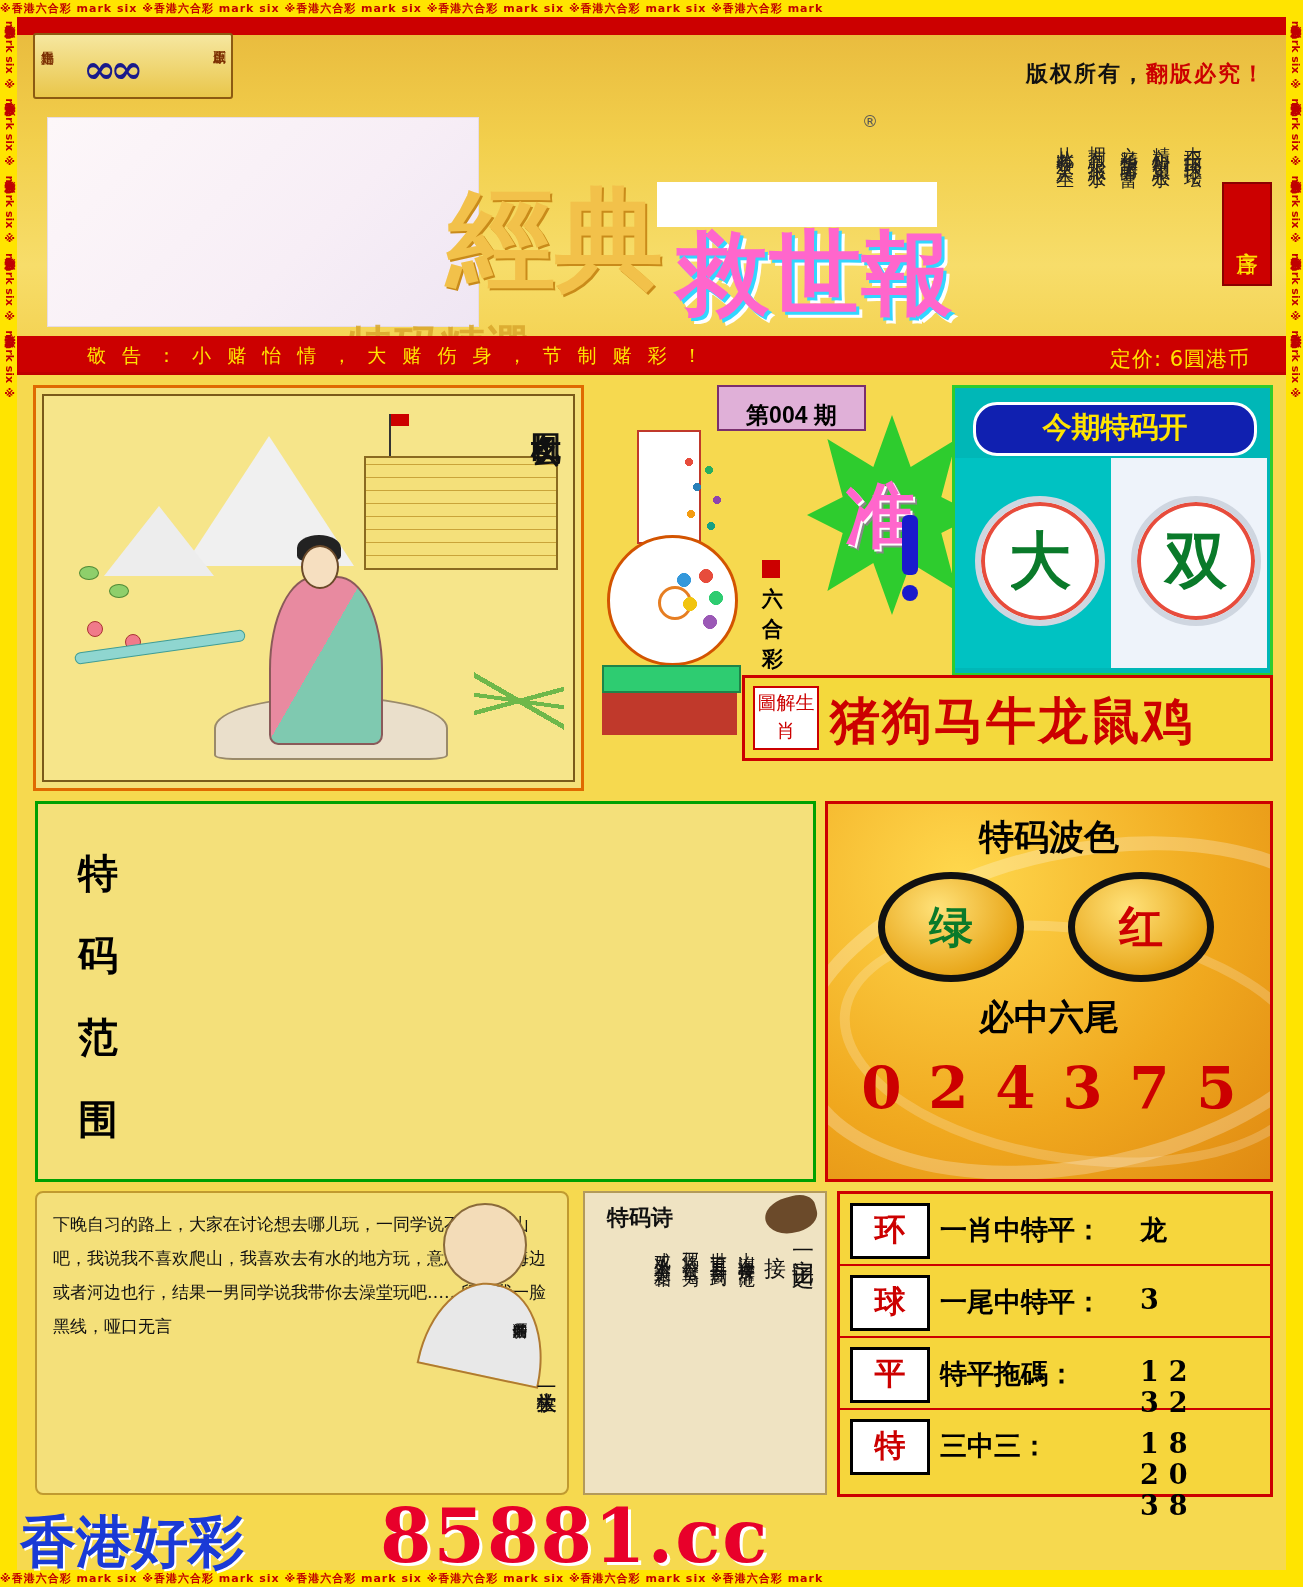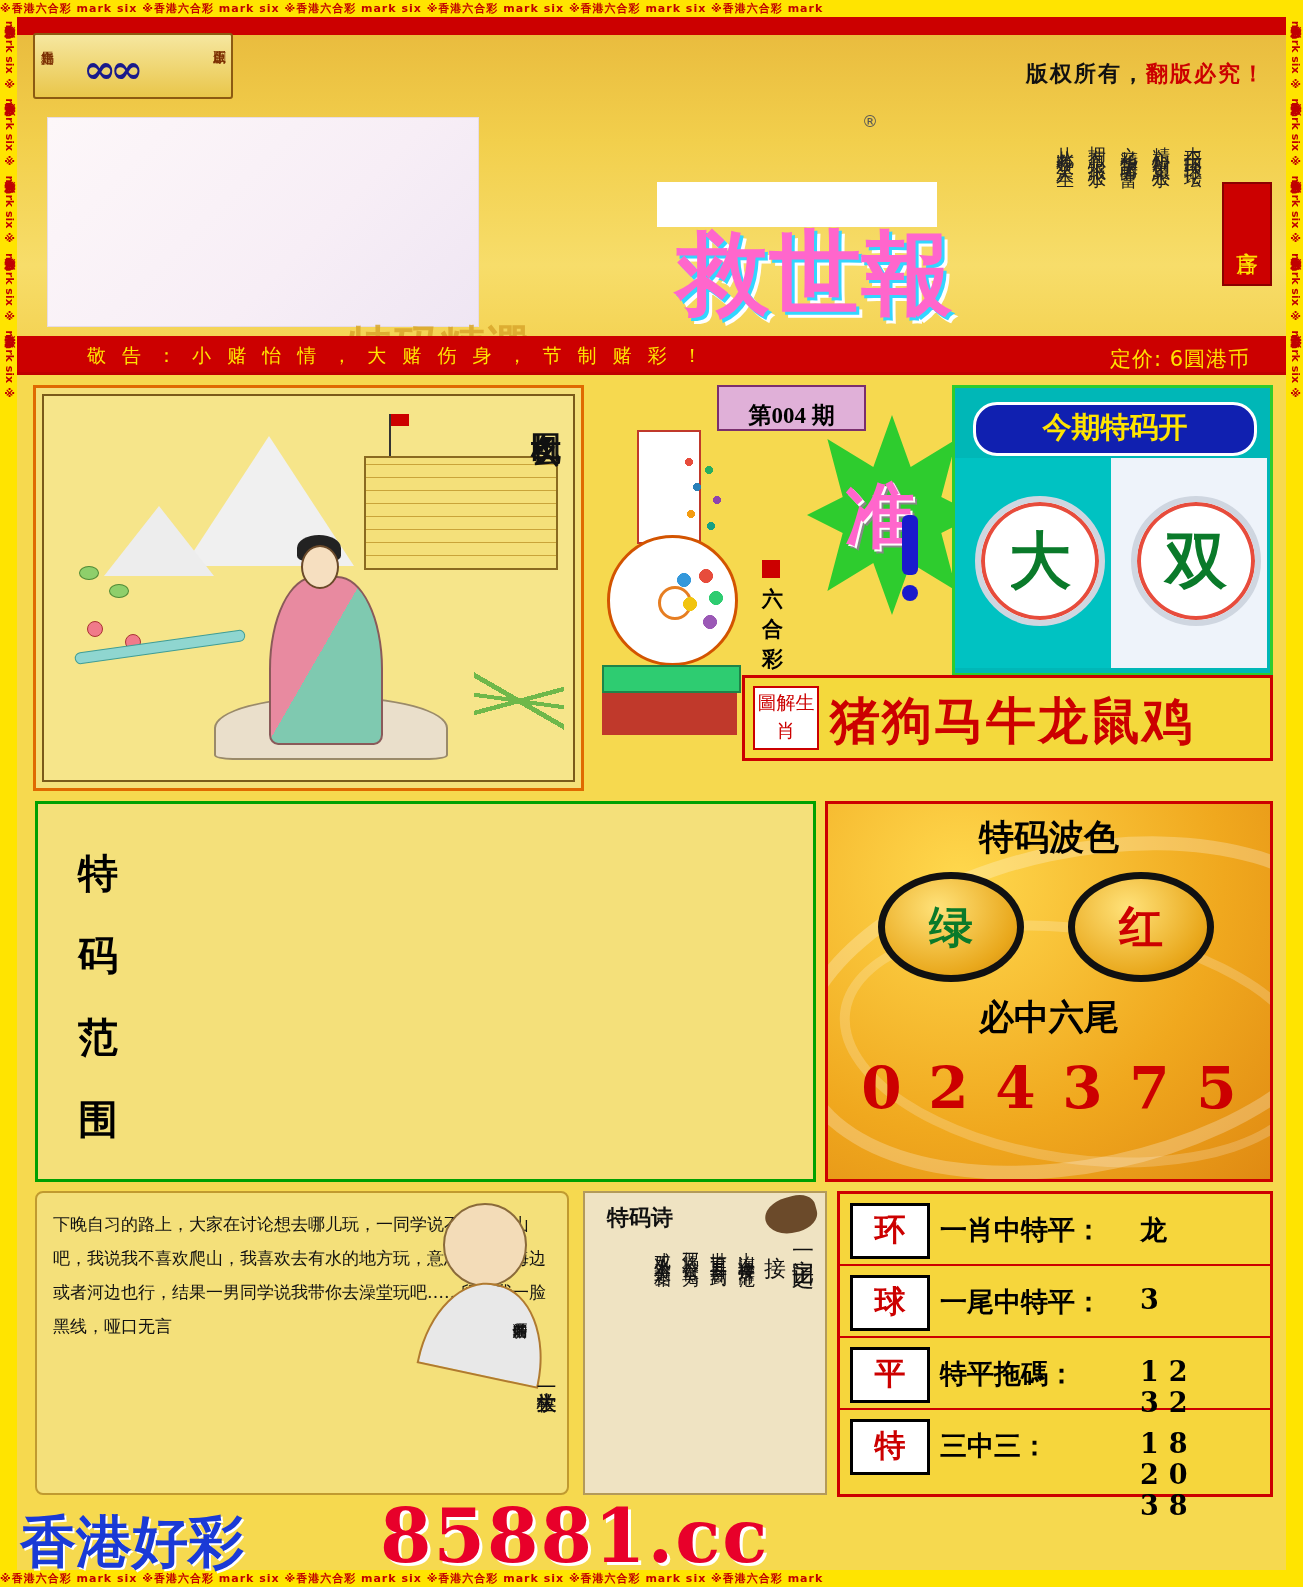--- a/index.html
+++ b/index.html
@@ -56,21 +56,21 @@
   .river{position:absolute;left:30px;top:245px;width:170px;height:10px;background:#8fd6d0;border:1px solid #3f9d96;border-radius:6px;transform:rotate(-8deg);}
   .branch{position:absolute;left:35px;top:170px;width:90px;height:90px;}
   .leaf{position:absolute;width:18px;height:12px;background:#8ecf6b;border:1px solid #4e8a36;border-radius:50%;}
   .berry{position:absolute;width:14px;height:14px;background:#f07a8a;border:1px solid #a33;border-radius:50%;}
   .grass{position:absolute;left:430px;top:260px;width:90px;height:90px;background:
       linear-gradient(8deg,transparent 48%,#6fb84a 48% 52%,transparent 52%),
       linear-gradient(-15deg,transparent 48%,#6fb84a 48% 52%,transparent 52%),
       linear-gradient(30deg,transparent 48%,#6fb84a 48% 52%,transparent 52%);}
 
   .issue{position:absolute;left:700px;top:10px;width:145px;height:42px;background:#e0b0d8;border:2px solid #7a2f6e;display:flex;align-items:center;justify-content:center;}
-  .issue span{font-size:23px;font-weight:bold;color:#000;font-family:Liberation Serif, serif;margin-top:14px;}
+  .issue span{font-size:23px;font-weight:bold;color:#000;font-family:Liberation Sans, sans-serif;margin-top:14px;}
 
   .lotto{position:absolute;left:585px;top:55px;width:145px;height:350px;}
   .lotto-tube{position:absolute;left:35px;top:0;width:60px;height:110px;background:#fff;border:2px solid #c0392b;}
   .lotto-dots{position:absolute;left:40px;top:20px;width:50px;height:85px;background:
      radial-gradient(circle 4px at 10px 10px,#e74c3c 99%,transparent),
      radial-gradient(circle 4px at 30px 18px,#27ae60 99%,transparent),
      radial-gradient(circle 4px at 18px 35px,#2980b9 99%,transparent),
      radial-gradient(circle 4px at 38px 48px,#8e44ad 99%,transparent),
      radial-gradient(circle 4px at 12px 62px,#f39c12 99%,transparent),
      radial-gradient(circle 4px at 32px 74px,#16a085 99%,transparent);}
@@ -181,20 +181,21 @@
         <div class="logo-swirl">∞∞</div>
         <div class="logo-cn2">原創正版</div>
       </div>
 
       <div class="copyright">
         <span>版权所有，</span><span class="red">翻版必究！</span>
       </div>
 
       <div class="whitebox1"></div>
       <div class="whitebox2"></div>
+      <div class="bigtitle">經典</div>
       <div class="bigtitle2">救世報</div>
       <div class="subbrand">特码精選</div>
       <div class="reg">®</div>
 
       <div class="poem">
         <div class="poem-col">本报由环球论坛</div>
         <div class="poem-col">精心所创集心水</div>
         <div class="poem-col">之精华跟者即富</div>
         <div class="poem-col">拥有心水报心水</div>
         <div class="poem-col">从此有欢笑人生</div>

